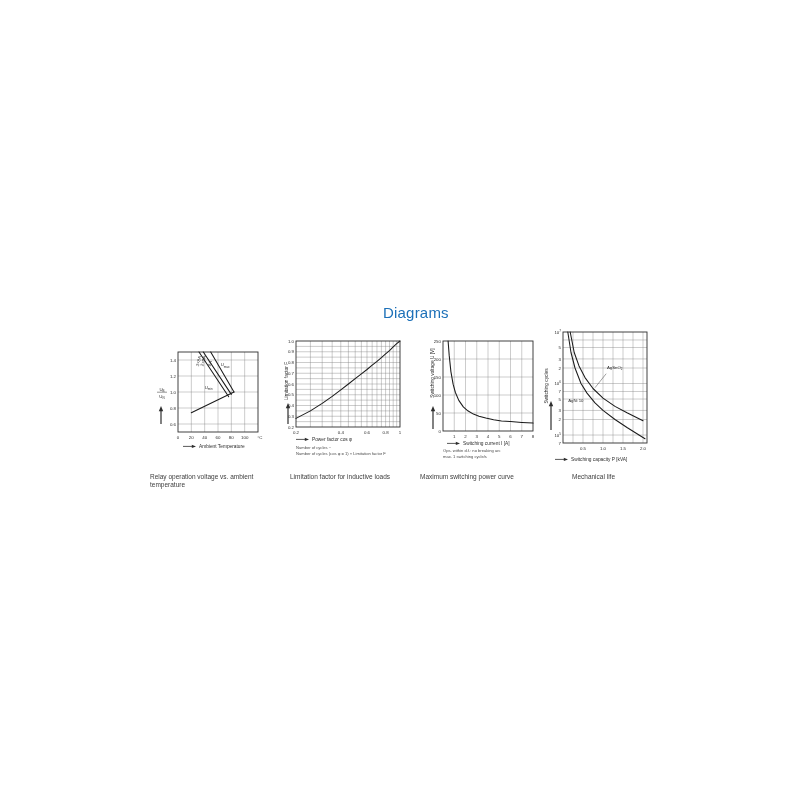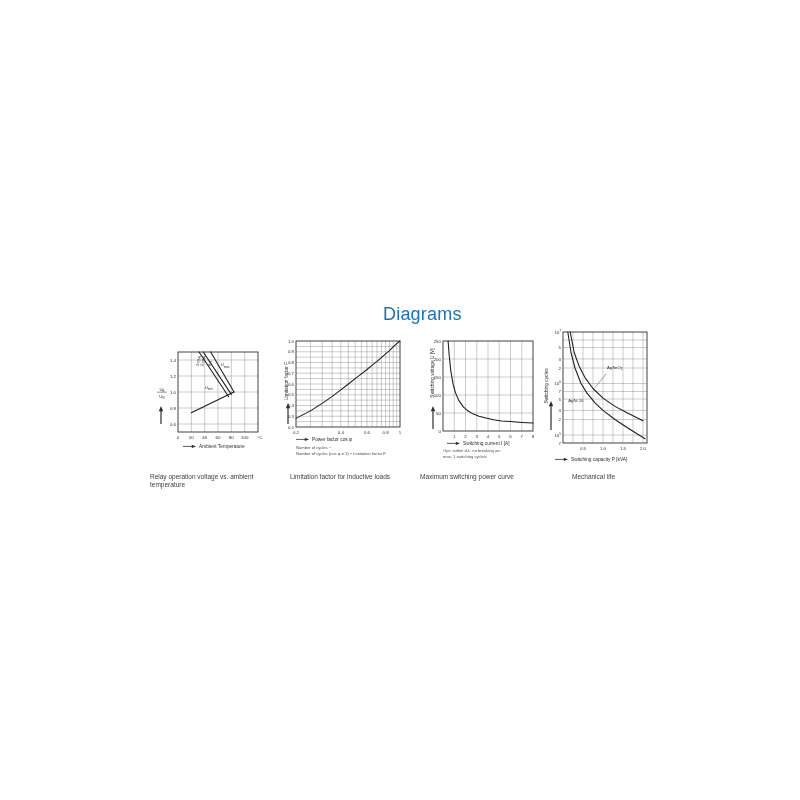--- a/index.html
+++ b/index.html
@@ -1,18 +1,18 @@
 <!DOCTYPE html>
 <html><head>
 <meta charset="utf-8">
 <style>
   html,body{margin:0;padding:0;background:#ffffff;}
   .page{position:relative;width:800px;height:800px;background:#ffffff;overflow:hidden;
         font-family:"Liberation Sans",sans-serif;}
-  .title{position:absolute;left:383px;top:304px;font-size:18px;letter-spacing:.2px;}
+  .title{position:absolute;left:383px;top:304px;font-size:15px;letter-spacing:.2px;}
   .caption{position:absolute;top:473px;font-size:6.5px;line-height:1.3;color:#3d3d3d;}
   svg.canvas{position:absolute;left:0;top:0;}
   .grid{stroke:#7d7d7d;stroke-width:0.4;}
   .frame{fill:none;stroke:#2e2e2e;stroke-width:0.9;}
   .curve{fill:none;stroke:#1b1b1b;stroke-width:1.05;stroke-linejoin:round;stroke-linecap:round;}
   text{font-family:"Liberation Sans",sans-serif;fill:#2e2e2e;}
   .tick{font-size:4.4px;}
   .axl{font-size:4.8px;}
   .ann{font-size:4.3px;}
   .note{font-size:4.1px;fill:#4a4a4a;}

